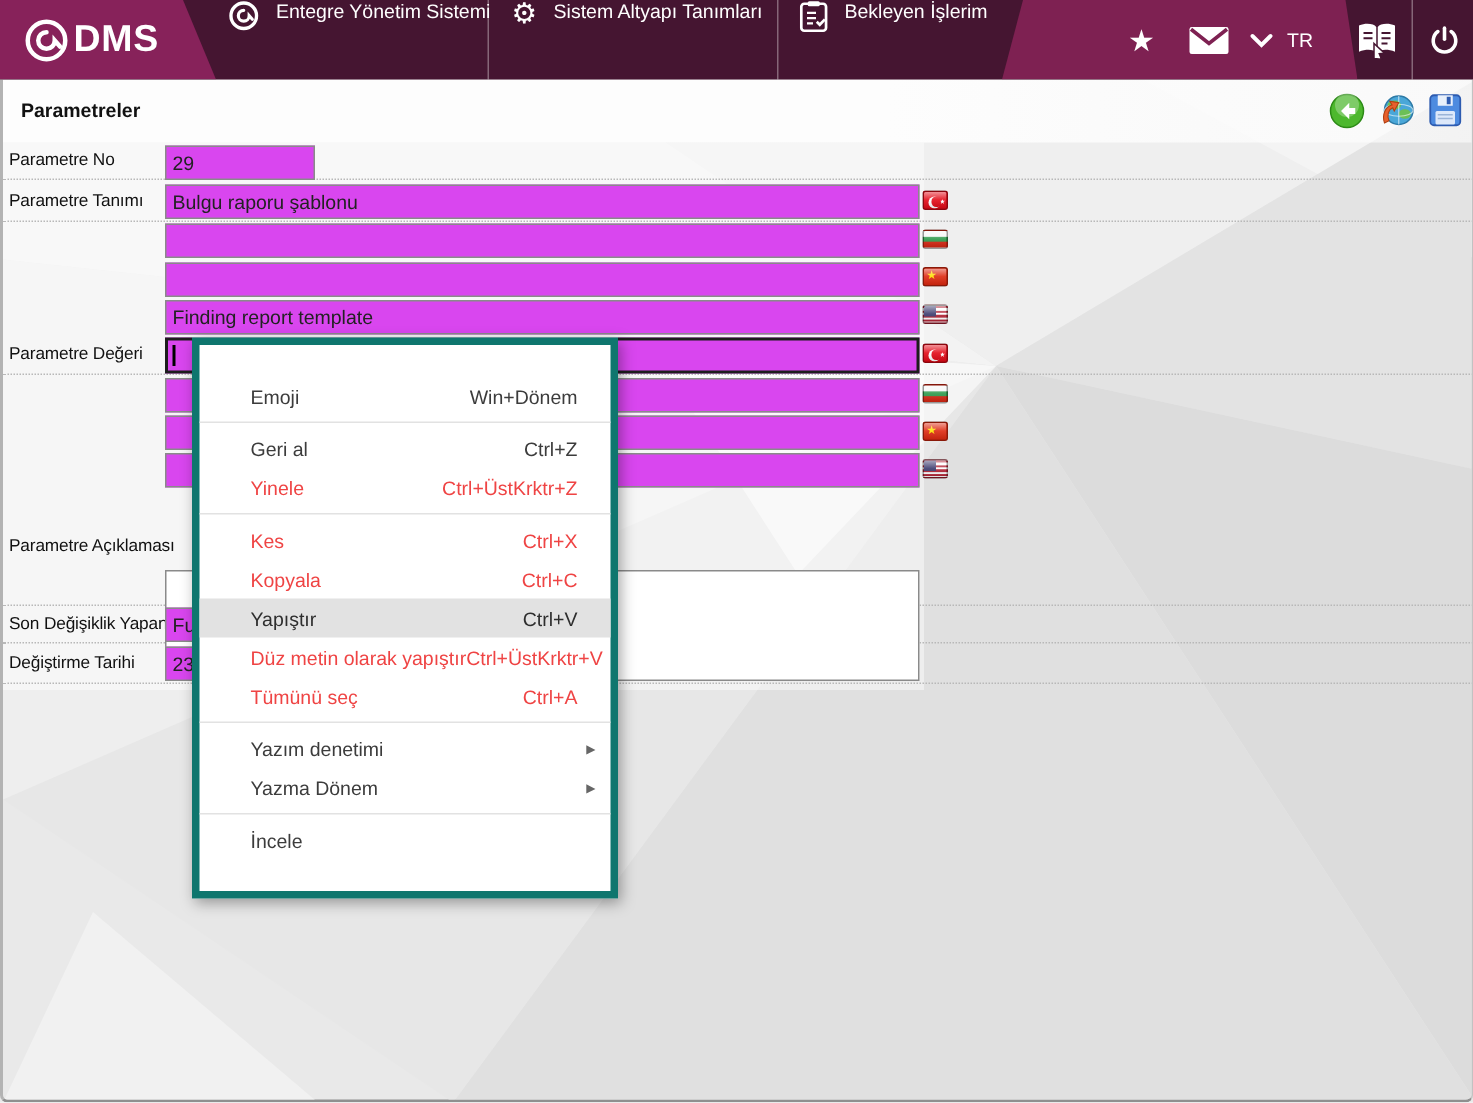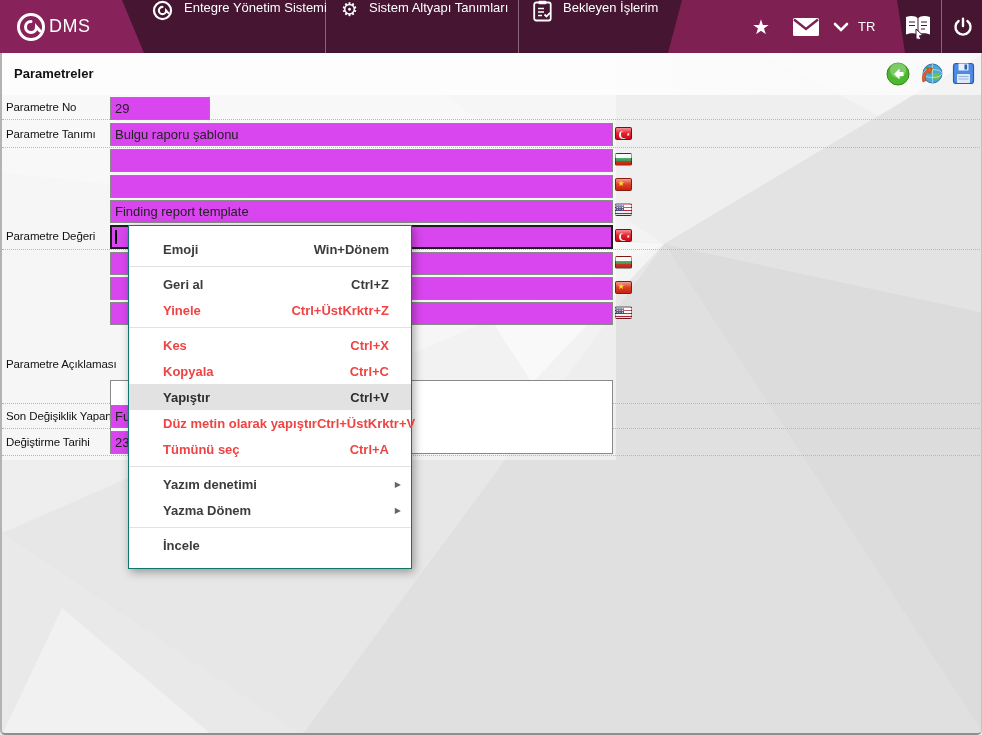--- a/index.html
+++ b/index.html
@@ -6,21 +6,21 @@
   html,body { width:982px; height:735px; overflow:hidden; }
   body { font-family:"Liberation Sans", sans-serif; background:#e9e9e9; position:relative; }
 
   
   .navbar { position:absolute; left:0; top:0; width:982px; height:53px; background:#451531; z-index:50; }
   .nav-logo-wrap { position:absolute; left:0; top:0; width:150px; height:53px; background:#87225a;
     clip-path:polygon(0 0,122px 0,144px 100%,0 100%); }
   .nav-light-wrap { position:absolute; left:660px; top:0; width:255px; height:53px; background:#7e2152;
     clip-path:polygon(22px 0,237px 0,245px 100%,8px 100%); }
   .logo { position:absolute; left:15px; top:0; height:53px; display:flex; align-items:center; gap:2px; }
-  .logo-text { color:#fff; font-size:18px; font-weight:normal; letter-spacing:.5px; }
+  .logo-text { color:#fff; font-size:25px; font-weight:bold; letter-spacing:.5px; }
   .nav-item { position:absolute; top:0; height:67px; display:flex; gap:11px; color:#fff; font-size:13px; cursor:pointer; }
   .nav-sep { position:absolute; top:0; width:1px; height:53px; background:rgba(255,255,255,.35); }
   .glyph-icon { font-family:"DejaVu Sans", sans-serif; color:#fff; line-height:1; }
   .nav-right-icon { position:absolute; top:0; height:53px; display:flex; align-items:center; cursor:pointer; }
   .tr-label { color:#fff; font-size:13px; }
 
   
   .content { position:absolute; left:0; top:53px; width:982px; height:682px; overflow:hidden;
     border-left:2px solid #b3b3b3; border-right:1px solid #c2c2c2; border-bottom:2px solid #8f8f8f;
     border-radius:0 0 5px 5px; background:#e9e9e9; }
@@ -53,22 +53,22 @@
   .flag-tr b { position:absolute; left:10.5px; top:4.5px; width:3.5px; height:3.5px; background:#fff;
     clip-path:polygon(50% 0,63% 38%,100% 38%,69% 60%,82% 100%,50% 75%,18% 100%,31% 60%,0 38%,37% 38%); }
   .flag-bg { background:linear-gradient(180deg,#f6f6f6 0 34%,#2e9a4b 34% 67%,#d62612 67%); }
   .flag-cn { background:#de2910; }
   .flag-cn i { position:absolute; left:1.5px; top:1px; color:#ffde00; font-size:8px; line-height:8px; font-style:normal; font-family:"DejaVu Sans",sans-serif; }
   .flag-us { background:repeating-linear-gradient(180deg,#b22234 0 1.5px,#fff 1.5px 3px); }
   .flag-us i { position:absolute; left:0; top:0; width:8px; height:7px; background:#3c3b6e;
     background-image:radial-gradient(#fff 18%, transparent 22%); background-size:2.6px 2.3px; }
 
   
-  .cmenu { position:absolute; left:126px; top:225px; width:284px; background:#fff; border:1px solid #0f766e;
-    box-shadow:2px 3px 9px rgba(0,0,0,.35); padding:10px 0; z-index:20;font-weight:bold; }
+  .cmenu { position:absolute; left:126px; top:225px; width:284px; background:#fff; border:5px solid #0f766e;
+    box-shadow:2px 3px 9px rgba(0,0,0,.35); padding:21px 0; z-index:20; }
   .cm-item { height:26px; display:flex; align-items:center; padding:0 22px 0 34px; font-size:13px; color:#3c3c3c; cursor:default; }
   .cm-item .cm-label { flex:1; white-space:nowrap; }
   .cm-item .cm-short { color:inherit; white-space:nowrap; }
   .cm-item.disabled { color:#ef4444; }
   .cm-item.hover { background:#e2e2e2; color:#2e2e2e; }
   .cm-sep { height:0; border-top:1px solid #e2e2e2; margin:4px 0; }
   .cm-arrow { font-family:"DejaVu Sans",sans-serif; font-size:8px; color:#666; margin-right:-12px; }
 
   svg { display:block; }
 </style>

